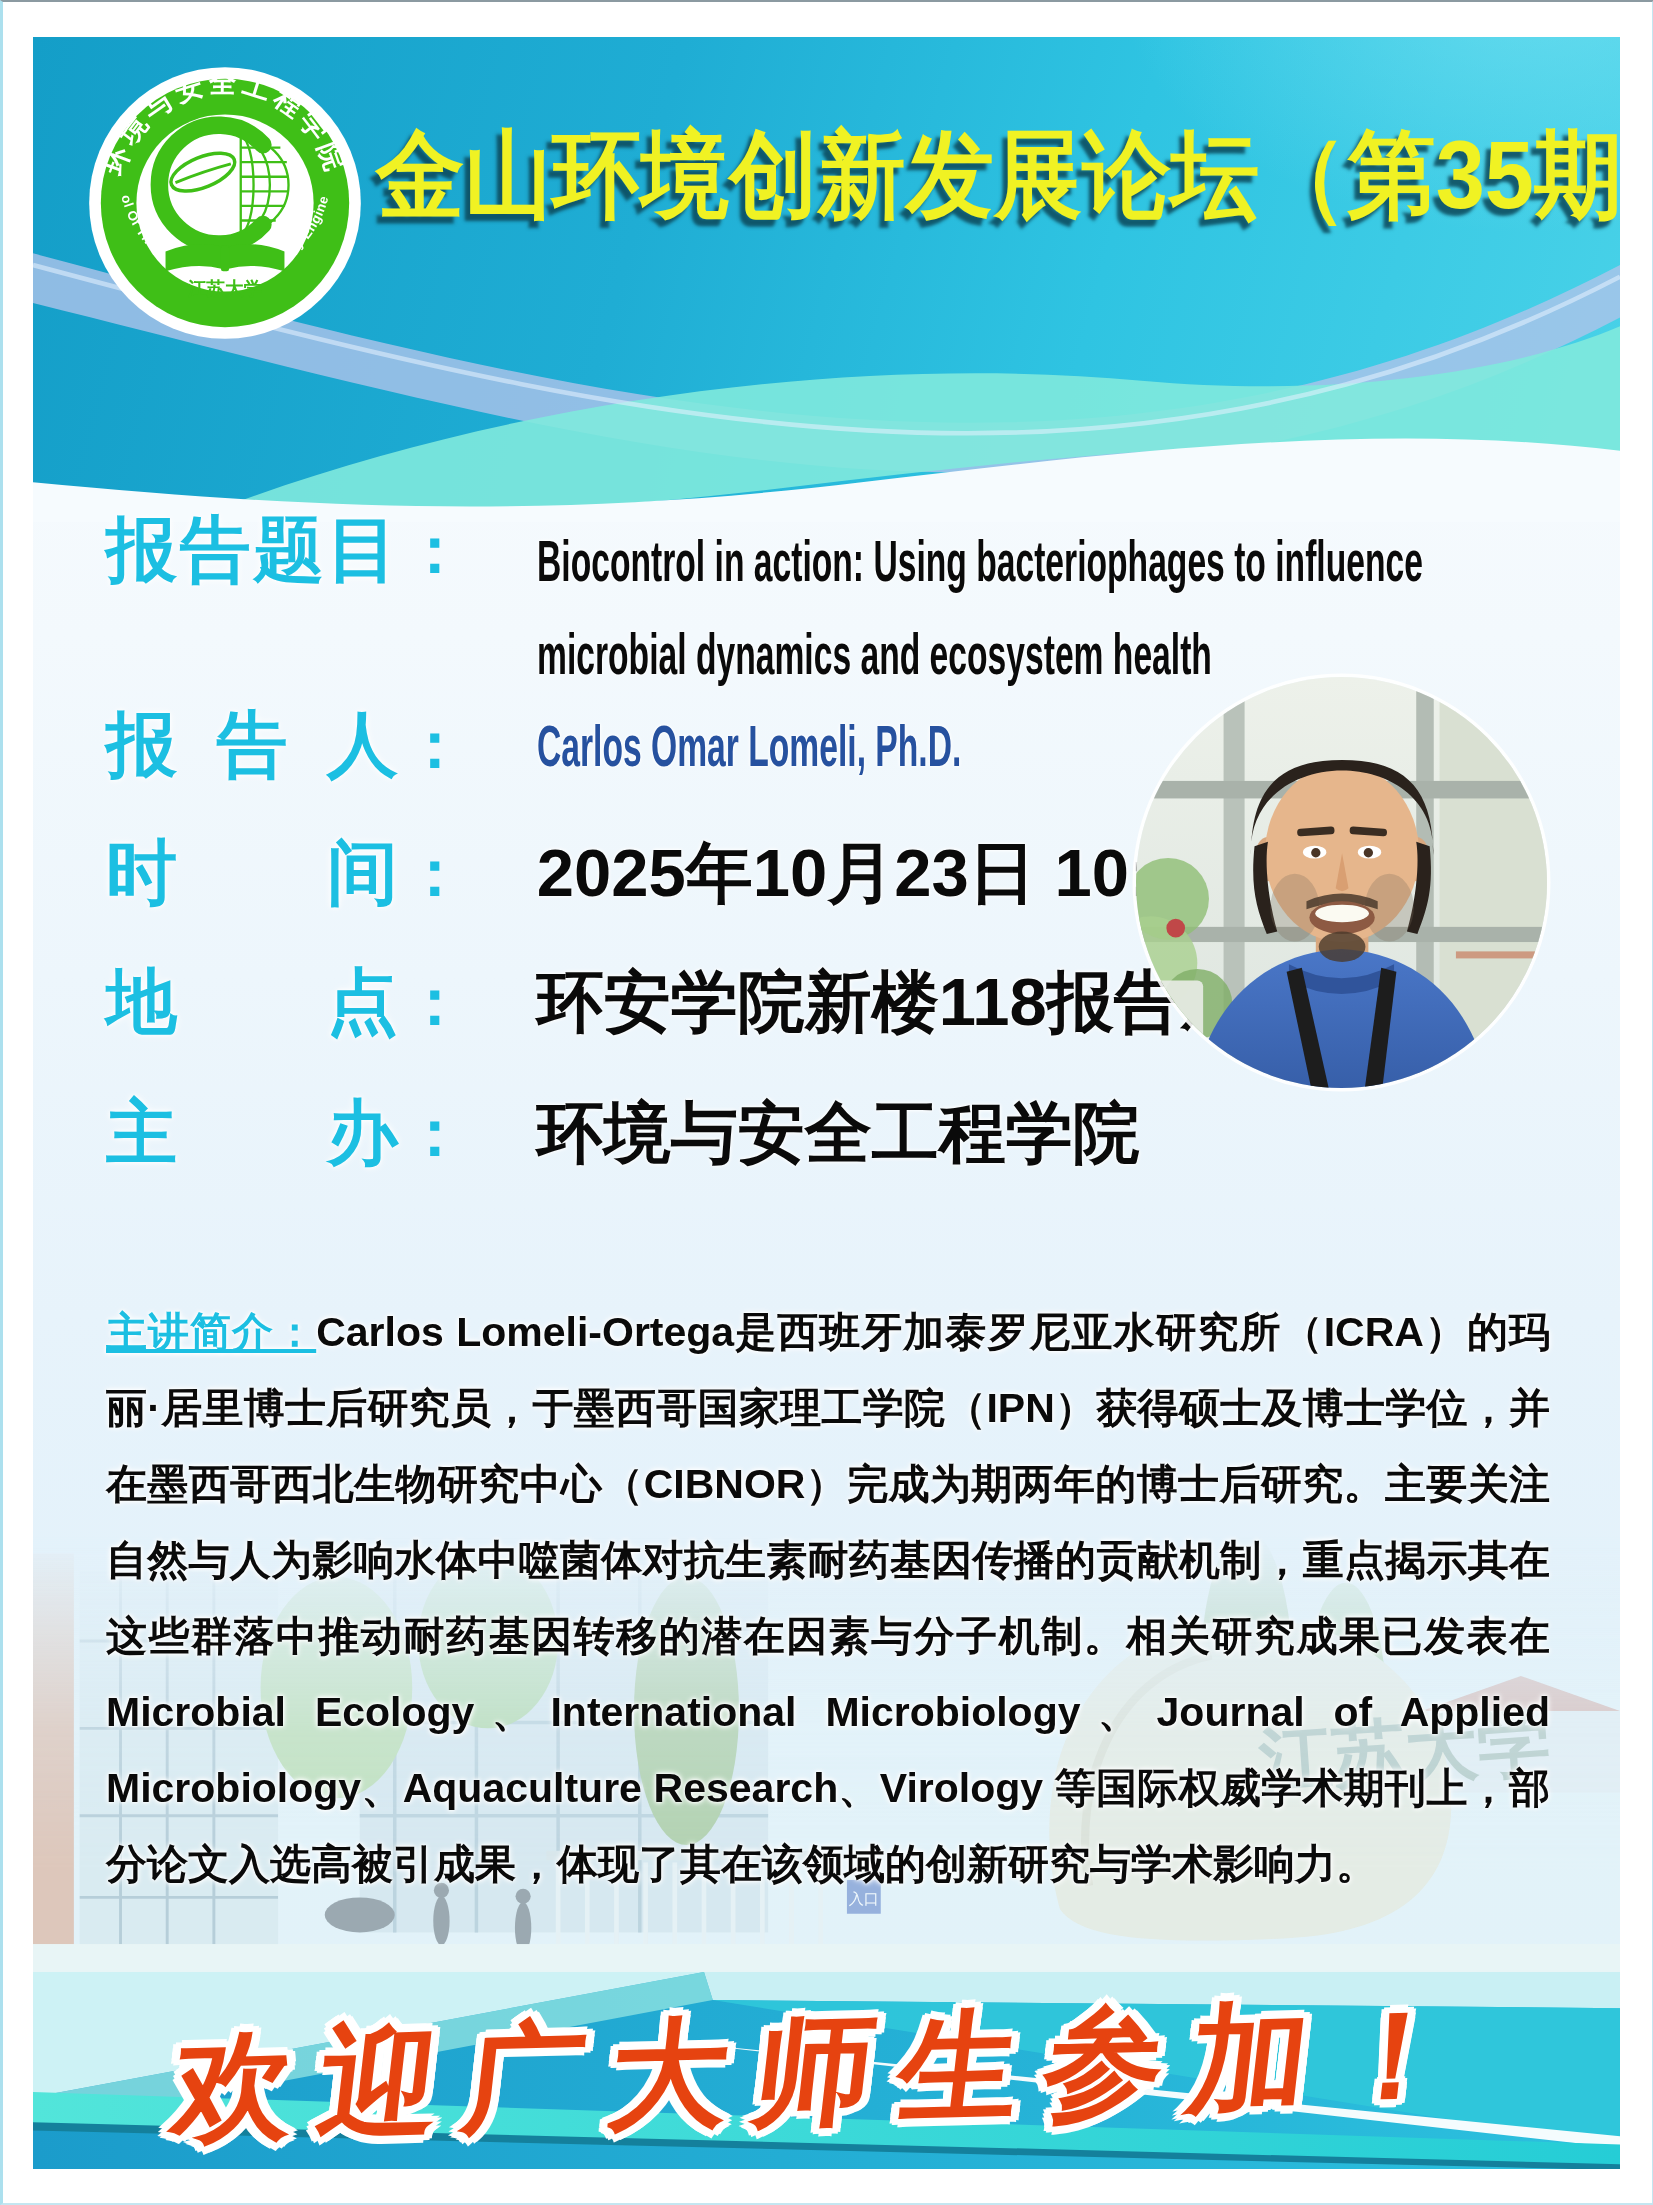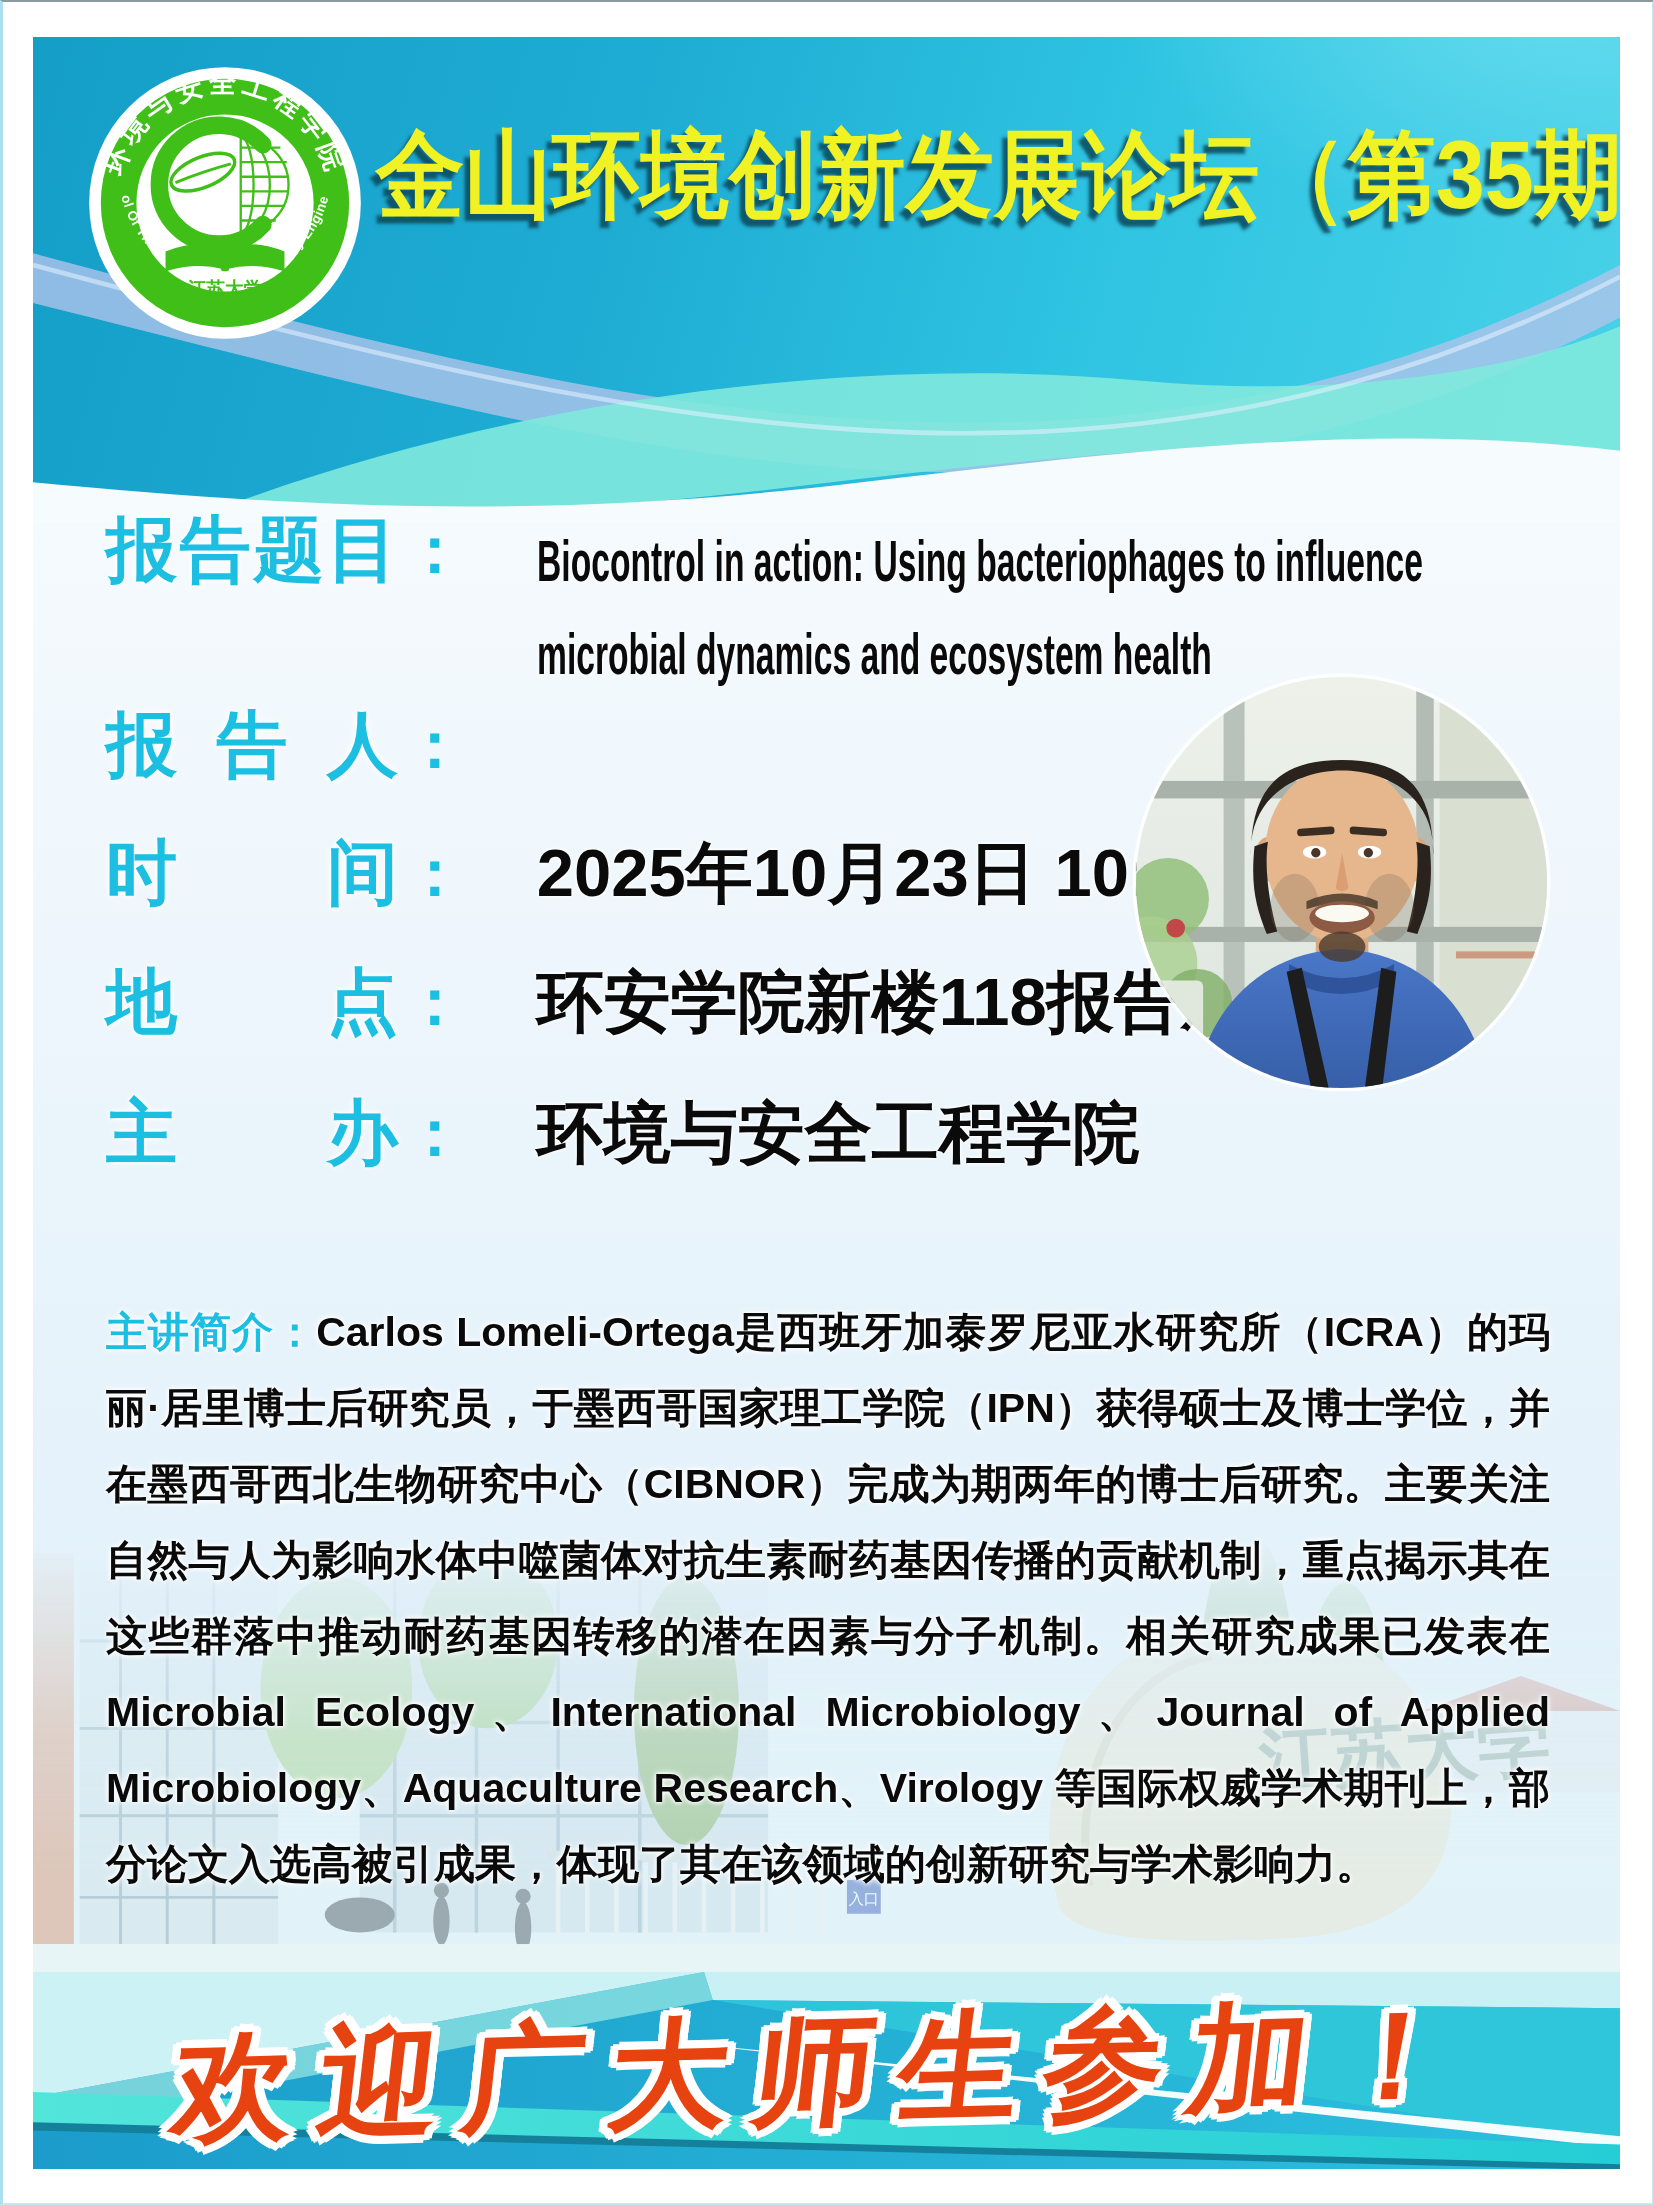--- a/index.html
+++ b/index.html
@@ -45,21 +45,21 @@
     transform:scaleX(.58);transform-origin:left top;
     text-shadow:0 0 3.5px #fff,0 0 5.8px #fff;
   }
   .en-name{color:#26519f;line-height:1;padding-top:8.2px;}
   
   .bio{
     position:absolute;left:73px;top:1216px;width:1444px;
     font-size:41px;font-weight:bold;line-height:76px;color:#0a0a0a;text-align:justify;
     text-shadow:0 0 2.9px #fff,0 0 5.3px #fff,0 0 7px #fff;z-index:6;
   }
-  .bio-label{color:#1cbfe2;font-weight:900;}
+  .bio-label{color:#1cbfe2;font-weight:900;text-decoration:underline;}
   
   .campus{
     position:absolute;left:0;top:1499px;width:1587px;height:478px;z-index:1;
     -webkit-mask-image:linear-gradient(180deg,rgba(0,0,0,0) 0%,rgba(0,0,0,.75) 40%,#000 70%);
     mask-image:linear-gradient(180deg,rgba(0,0,0,0) 0%,rgba(0,0,0,.75) 40%,#000 70%);
   }
   
   .avatar{position:absolute;left:1103px;top:640px;width:411px;height:411px;border-radius:50%;overflow:hidden;z-index:5;box-shadow:0 0 0 3.5px rgba(255,255,255,.9);}
   
   .banner{position:absolute;left:0;top:1935px;width:1587px;height:197px;z-index:8;}
@@ -147,20 +147,23 @@
     </div>
   </div>
 
   <div class="row" style="top:672px">
     <div class="row-label">
       <span>报</span>
         <span>告</span>
         <span>人</span>
     </div>
     <div class="row-colon">：</div>
+    <div class="row-value">
+      <div class="en-cond en-name">Carlos Omar Lomeli, Ph.D.</div>
+    </div>
   </div>
 
   <div class="row" style="top:800px">
     <div class="row-label">
       <span>时</span>
         <span>间</span>
     </div>
     <div class="row-colon">：</div>
     <div class="row-value cjk-value">2025年10月23日 10:30</div>
   </div>

